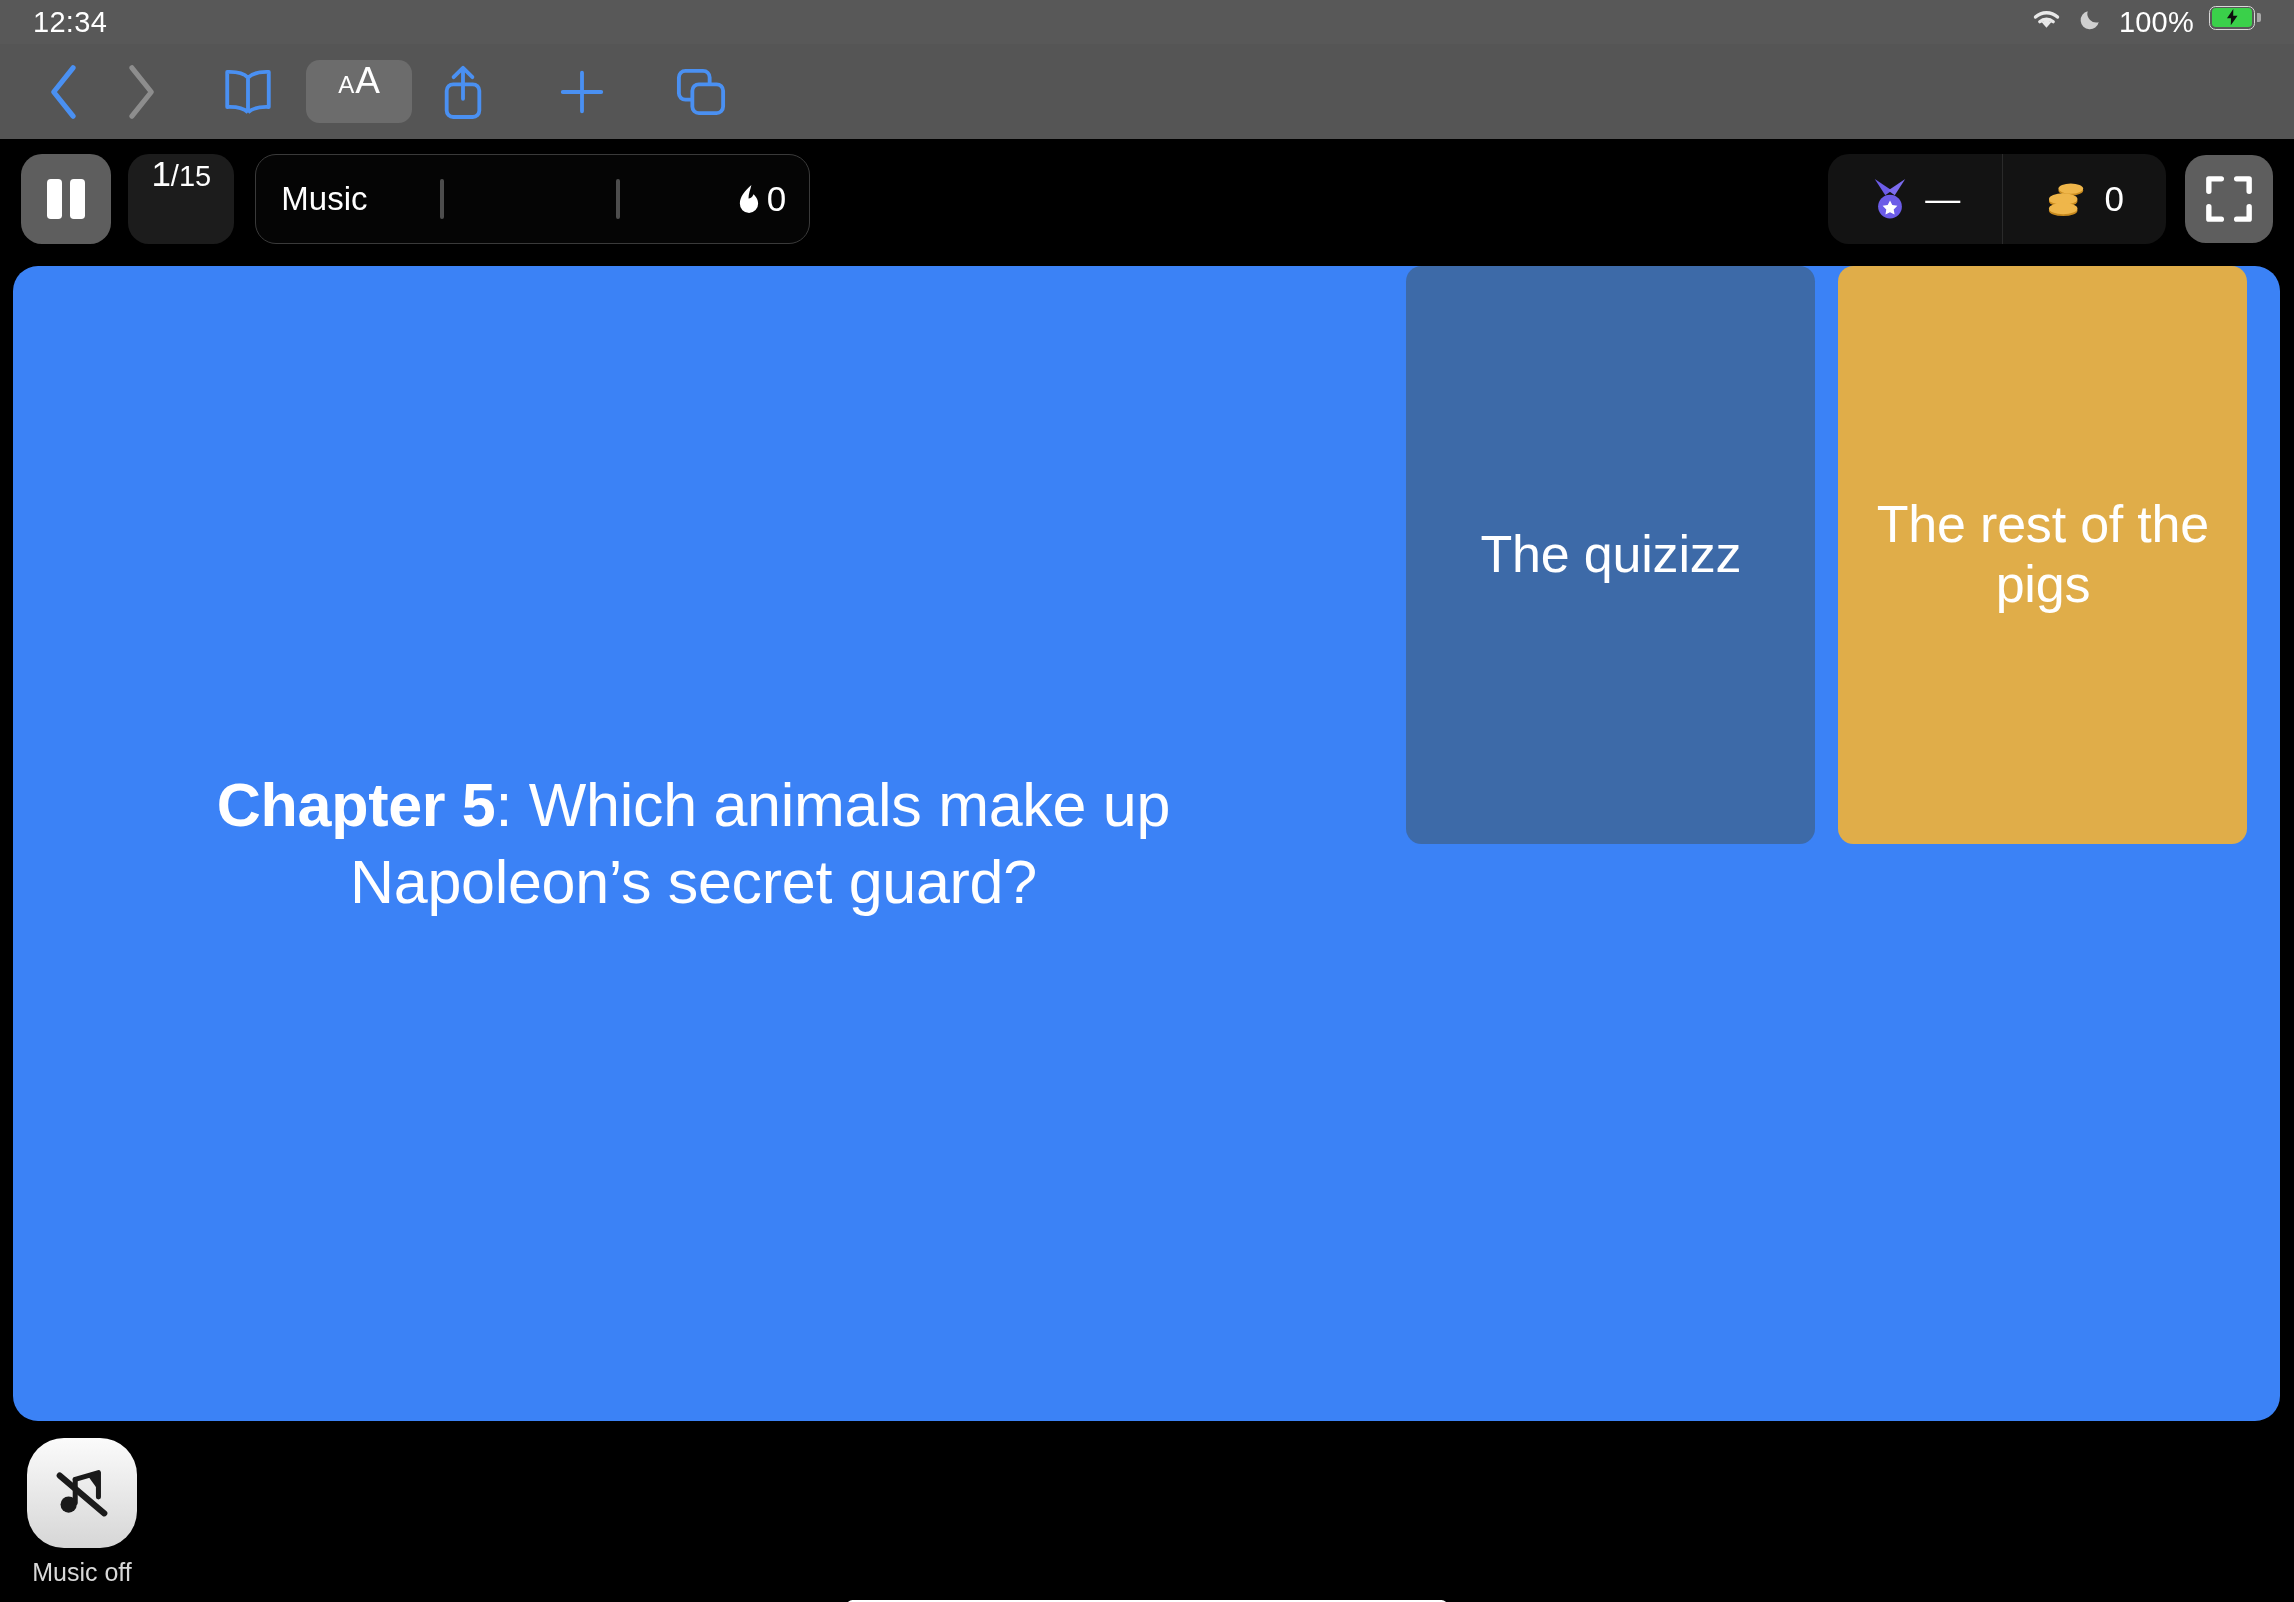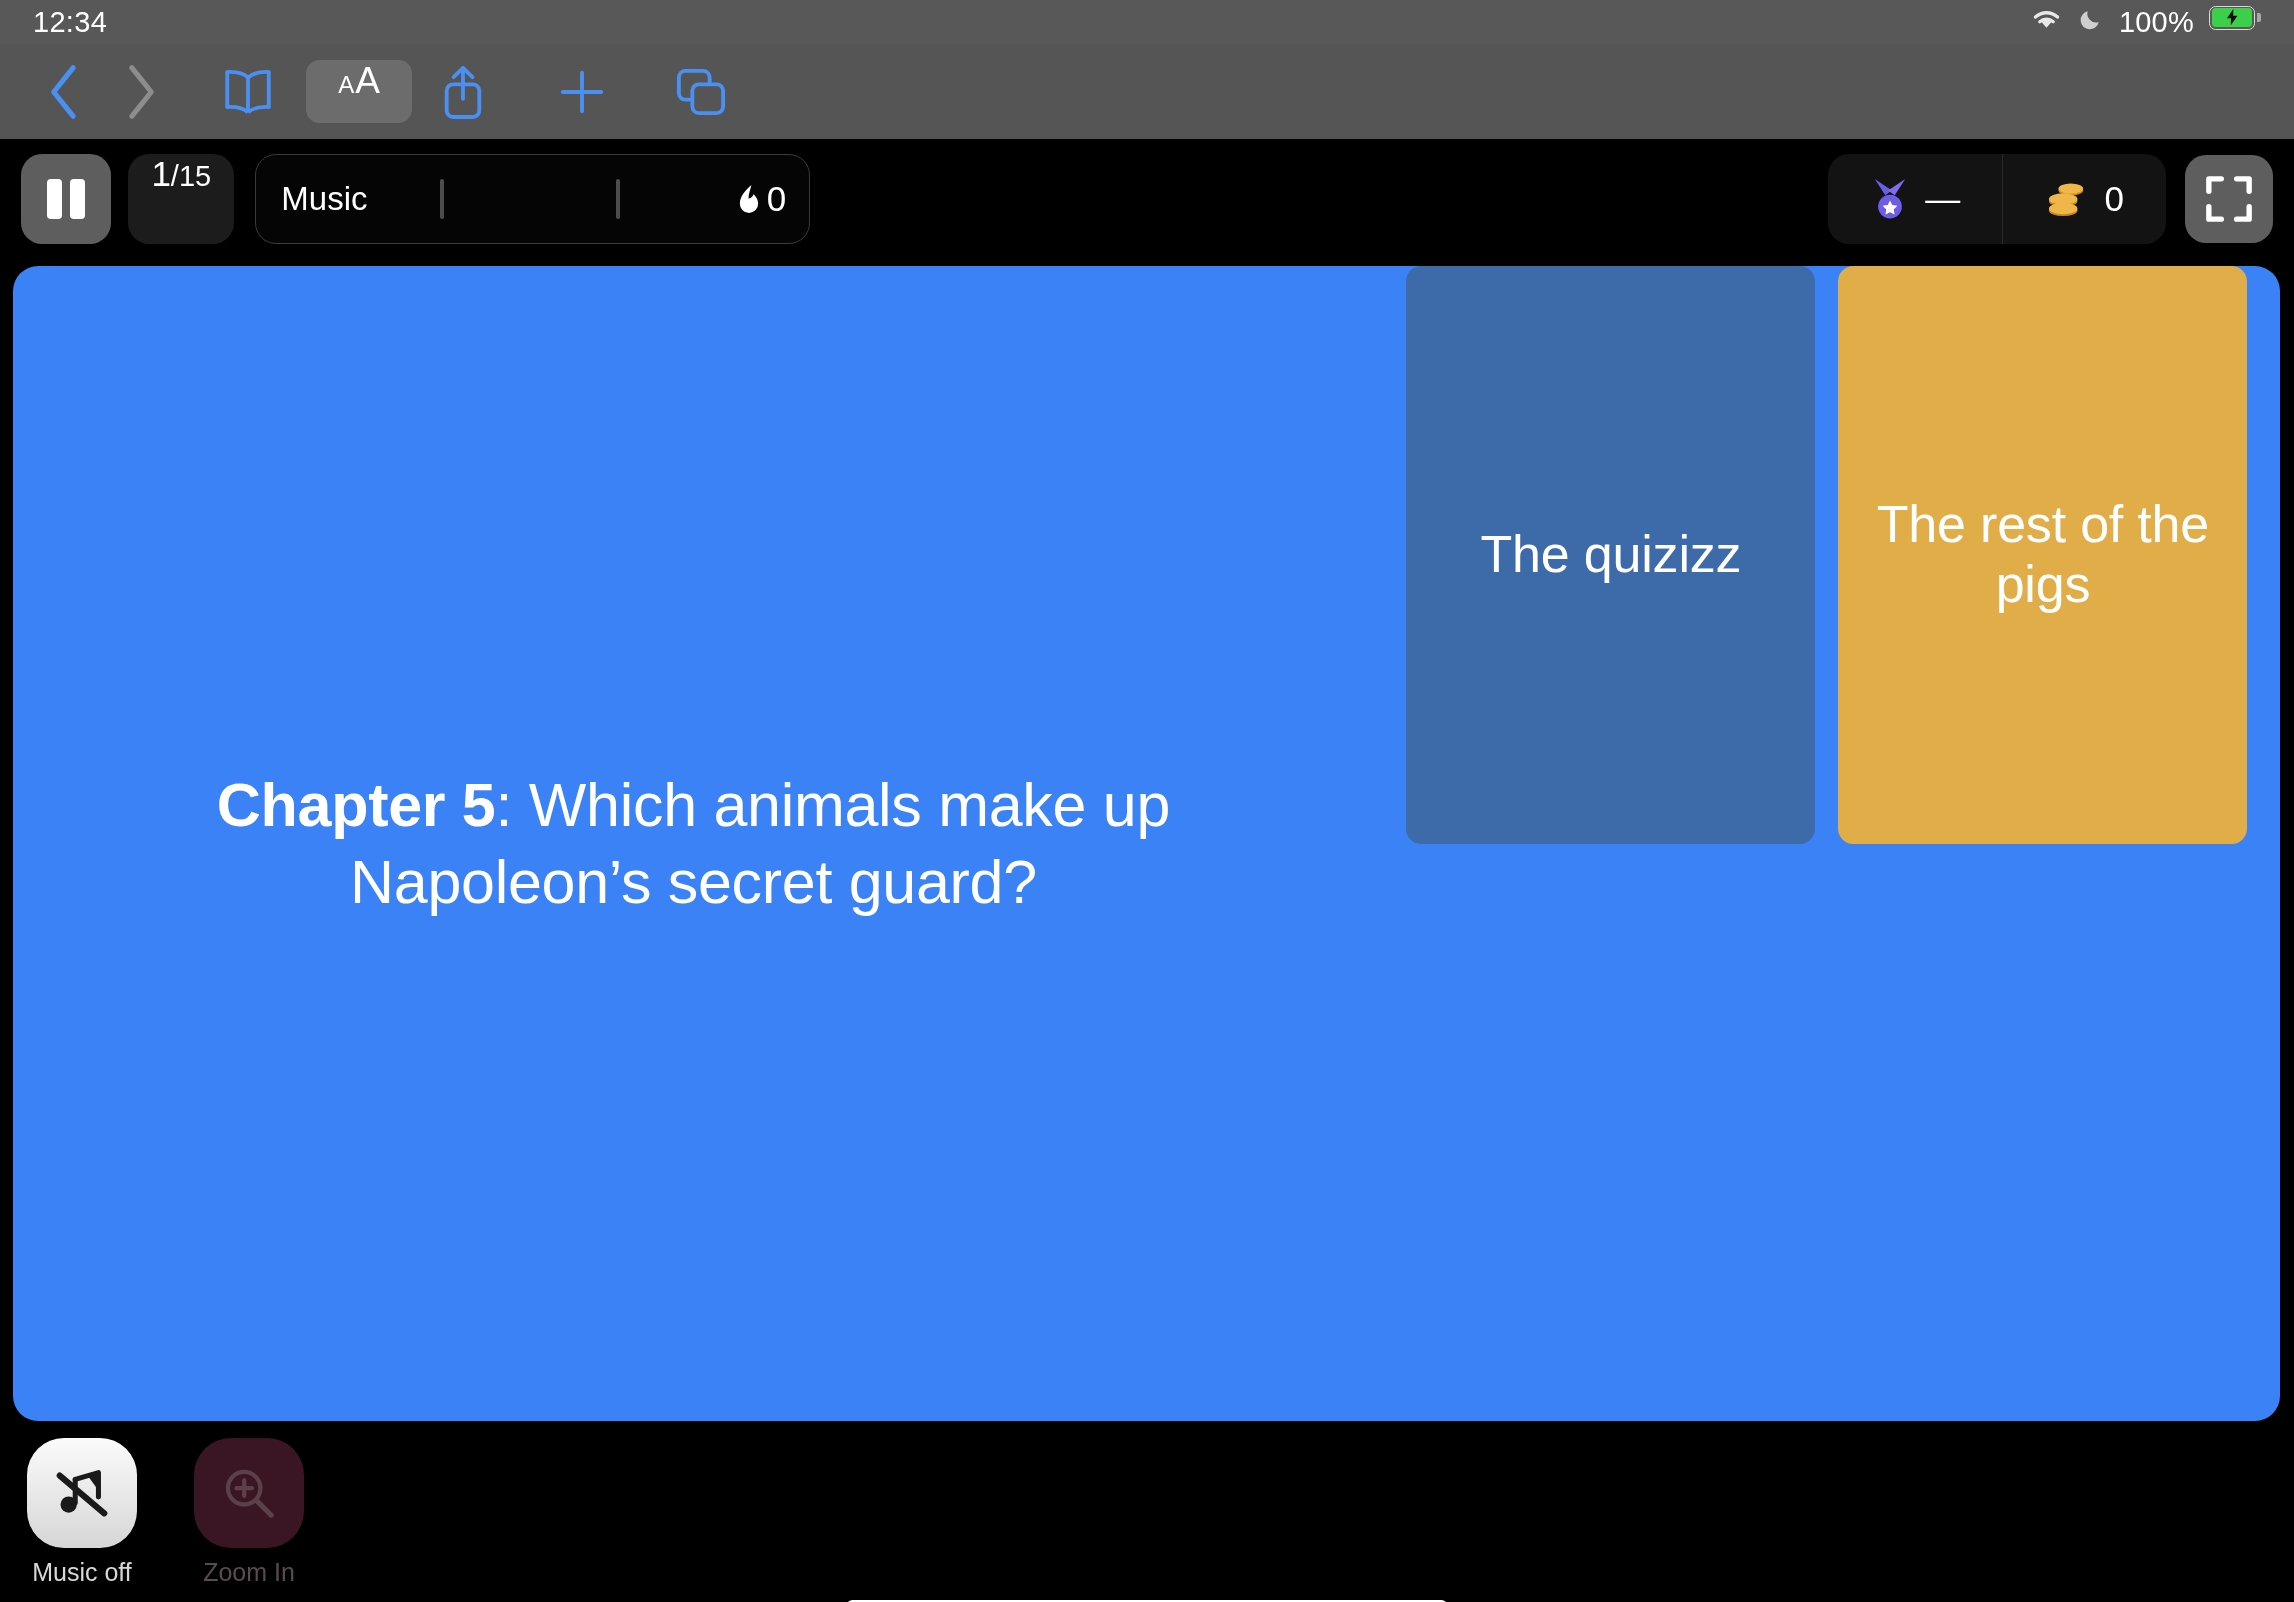--- a/index.html
+++ b/index.html
@@ -318,26 +318,16 @@
         <path d="M12 8.5 24 5v12.5" stroke="#1a1a1a" stroke-width="2.6" fill="none" stroke-linecap="round" stroke-linejoin="round"></path>
         <path d="M12 8.5v12" stroke="#1a1a1a" stroke-width="2.6" stroke-linecap="round"></path>
         <path d="M18.5 6.6 24 5v9.2z" fill="#1a1a1a"></path>
         <circle cx="8.6" cy="21.5" r="4.2" fill="#1a1a1a"></circle>
         <path d="M4 6.5 27 26" stroke="#1a1a1a" stroke-width="3.2" stroke-linecap="round"></path>
       </svg>
     </div>
     <div class="tool-label on">Music off</div>
   </div>
 
-  <div class="tool tool-zoom">
-    <div class="tool-circle dark">
-      <svg width="56" height="56" viewBox="0 0 29 29">
-        <circle cx="12" cy="12" r="8.4" stroke="#5b4147" stroke-width="2.2" fill="none"></circle>
-        <path d="M12 8v8M8 12h8" stroke="#5b4147" stroke-width="2.2" stroke-linecap="round"></path>
-        <path d="M18.2 18.2 26 26" stroke="#5b4147" stroke-width="2.6" stroke-linecap="round"></path>
-      </svg>
-    </div>
-    <div class="tool-label off">Zoom In</div>
-  </div>
 
   <div class="home-indicator"></div>
 </div>
 
 
 </body></html>

